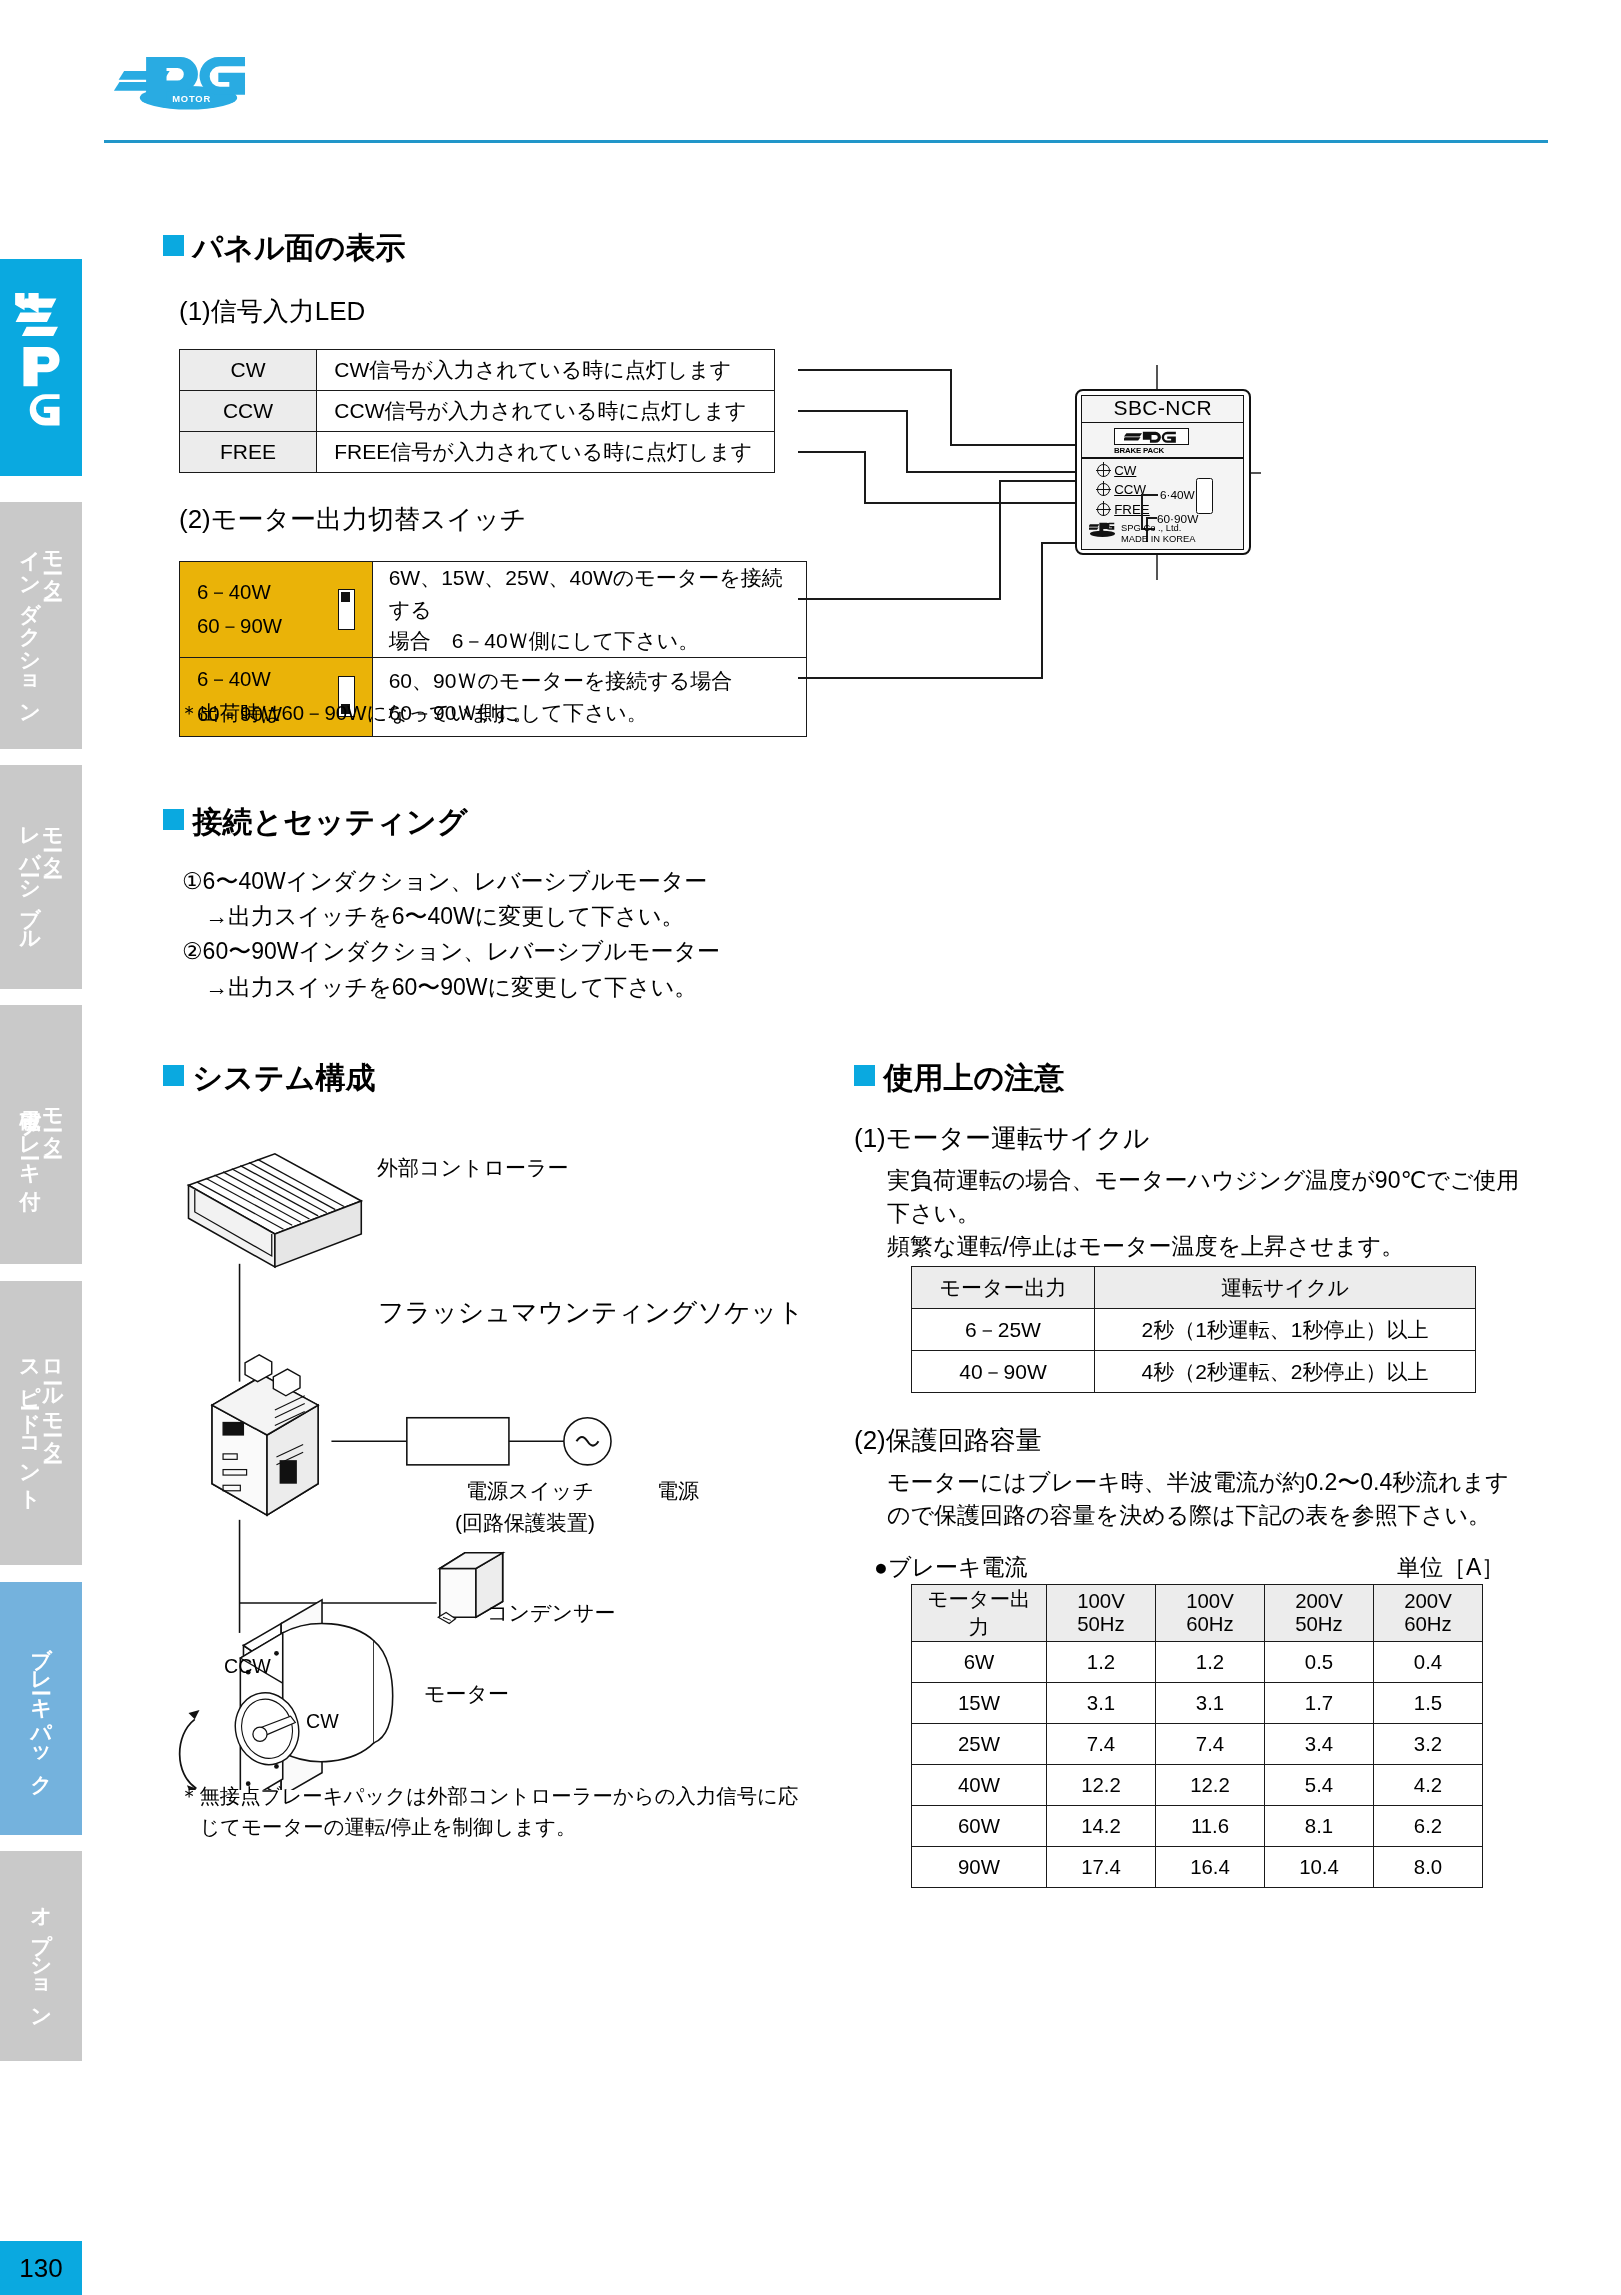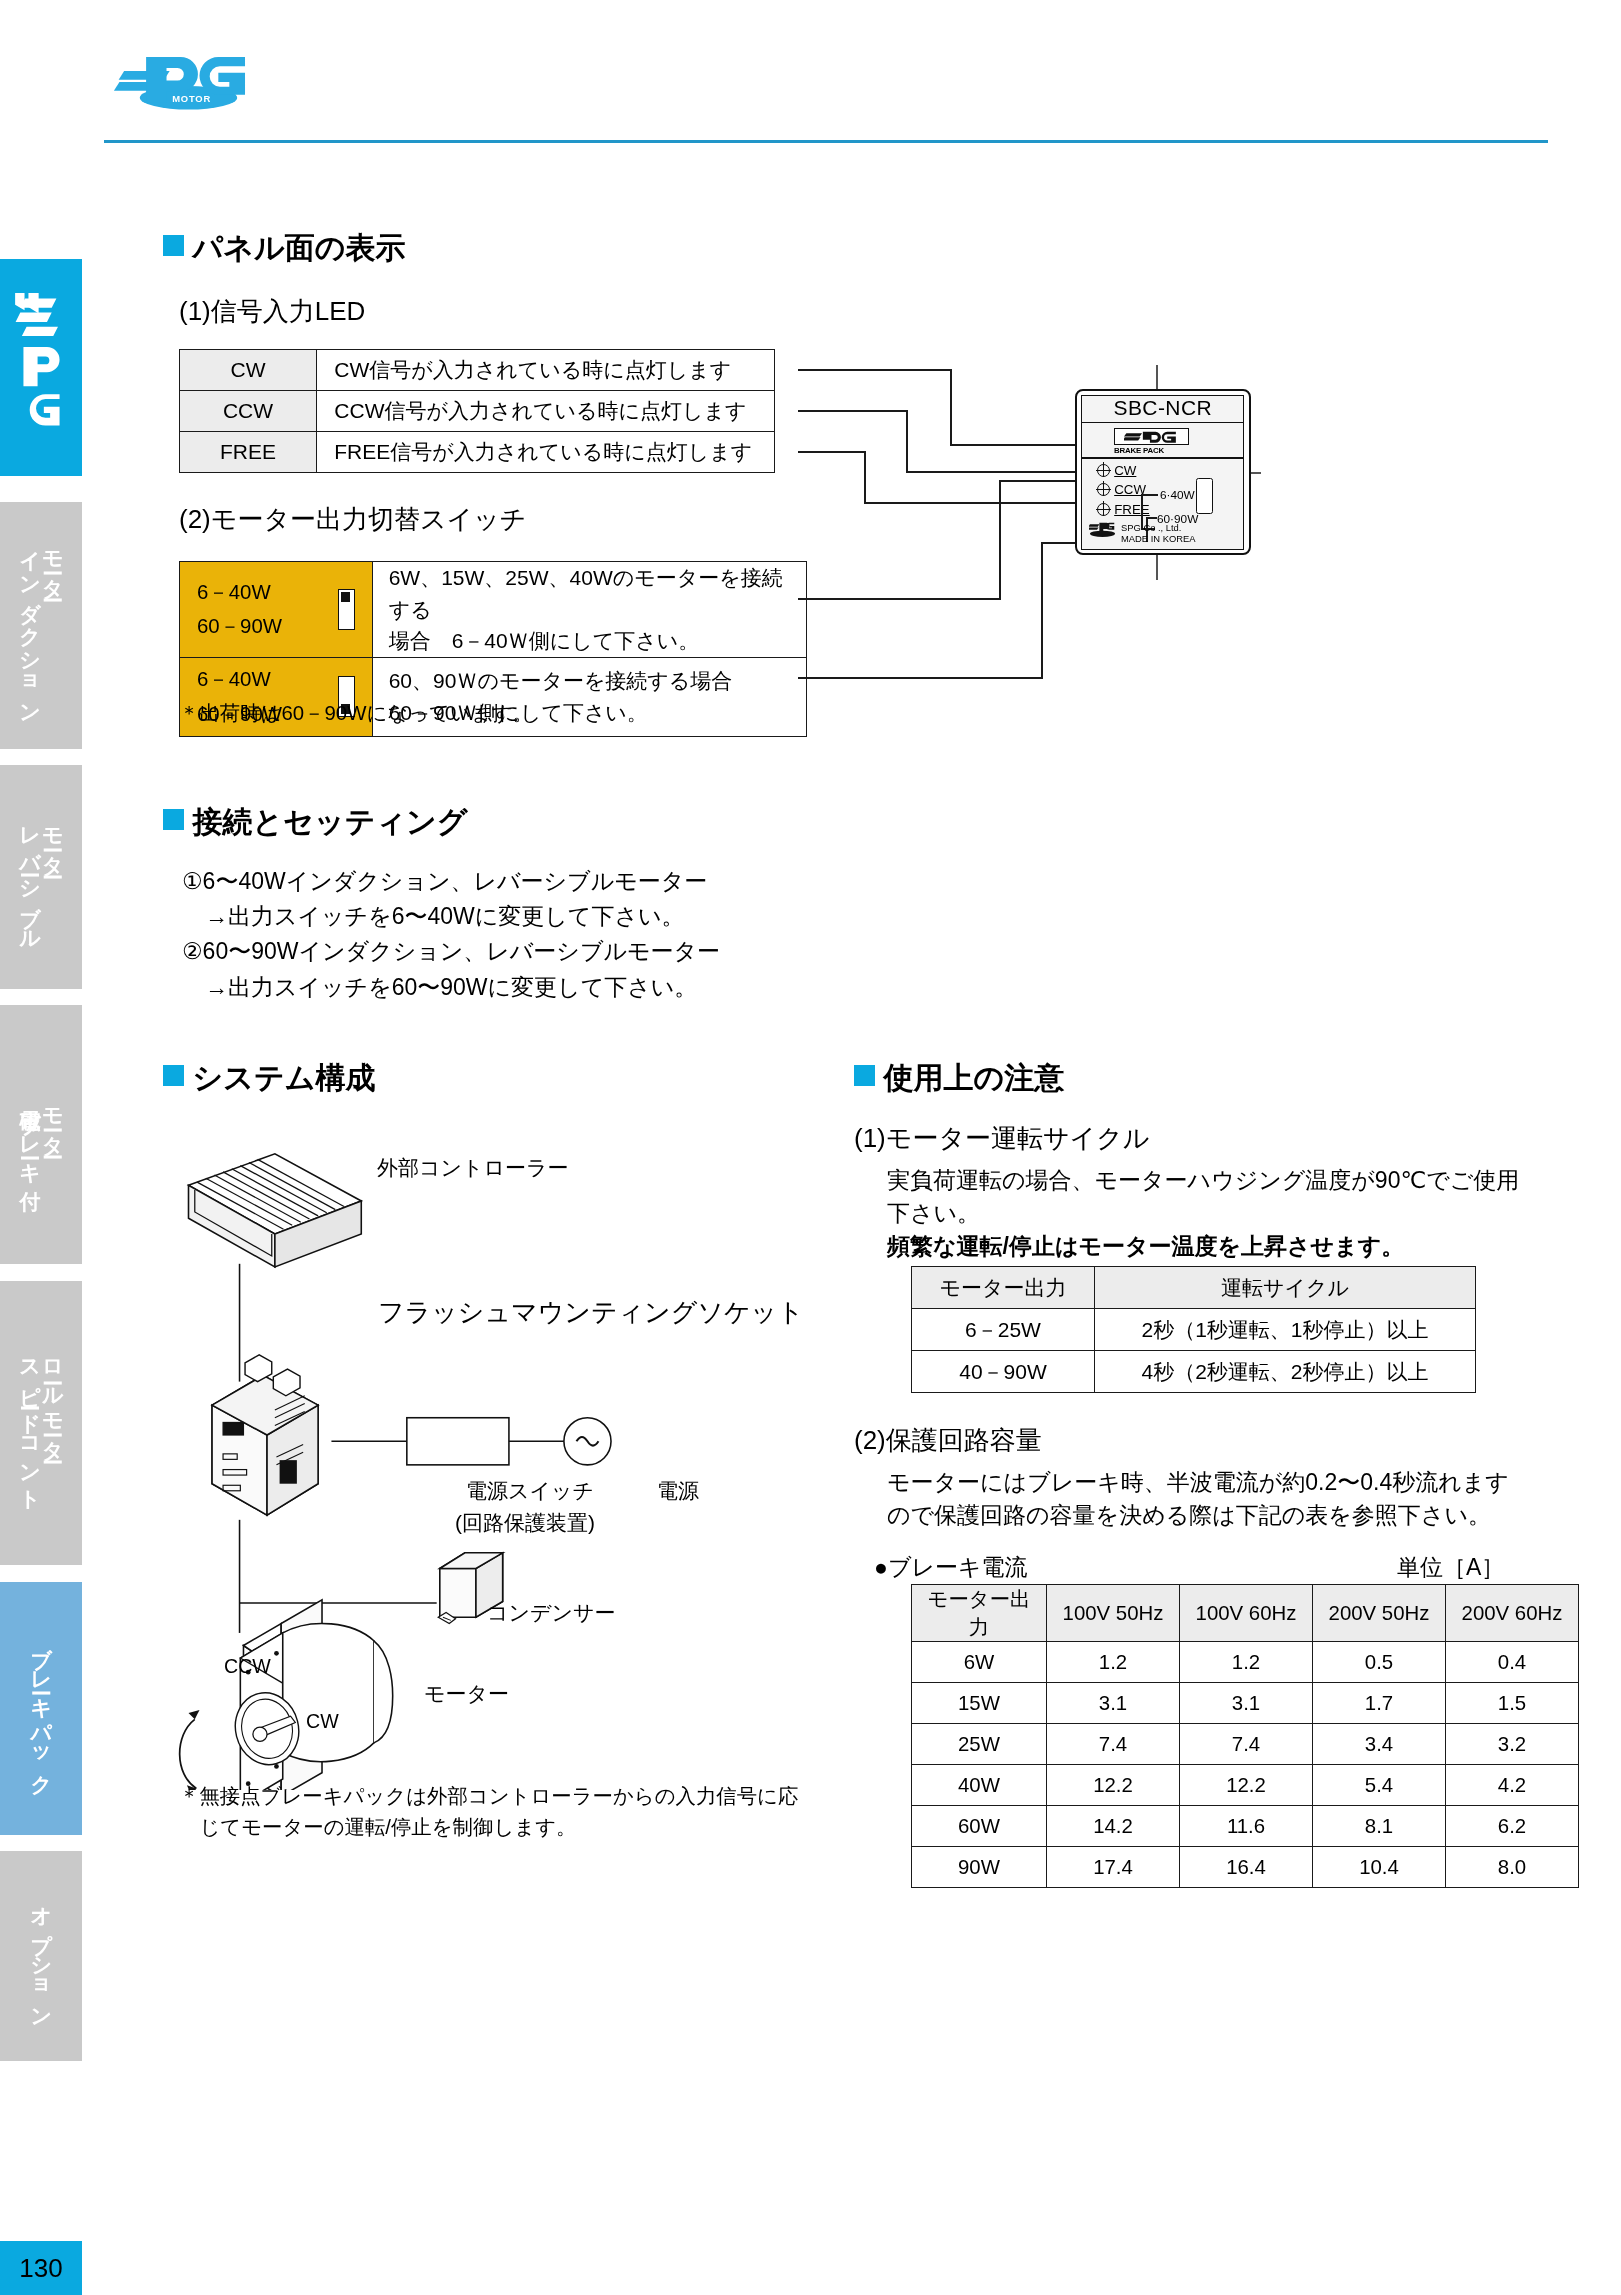--- a/index.html
+++ b/index.html
@@ -81,21 +81,21 @@
   
   #cyctbl { left: 911px; top: 1234px; }
   #cyctbl td, #cyctbl th { height: 42px; }
   #cyctbl .c1 { width: 183px; }
   #cyctbl .c2 { width: 381px; }
 
   
   #brktbl { left: 911px; top: 1584px; }
   #brktbl td, #brktbl th { height: 41px; font-size: 20.4px;}
   #brktbl .c1 { width: 135px; }
-  #brktbl .cn { width: 133px; }
+  #brktbl .cn { width: 109px; }
 
   
   #panel { position: absolute; left: 1064px; top: 382px; width: 196px; height: 181px; }
   #panel .outer {
     position: absolute; left: 11px; top: 7px; width: 176px; height: 166px;
     border: 2.4px solid #111; border-radius: 7.9px; background: #fff;
   }
   #panel .inner {
     position: absolute; left: 17.3px; top: 12.6px; width: 163px; height: 155px;
     border: 1.6px solid #111; background: #f4f4f4;
@@ -482,21 +482,21 @@
   <div class="note" style="left:179px; top:1782px;">＊無接点ブレーキパックは外部コントローラーからの入力信号に応</div>
   <div class="note" style="left:179px; top:1813px;">　じてモーターの運転/停止を制御します。</div>
 
   <div class="sec-h" style="left:854px; top:1058px;">
     <span class="sq"></span><span>使用上の注意</span>
   </div>
 
   <div class="sub-h" style="left:854px; top:1121px;">(1)モーター運転サイクル</div>
   <div class="body-t" style="left:887px; top:1163px;">実負荷運転の場合、モーターハウジング温度が90℃でご使用</div>
   <div class="body-t" style="left:887px; top:1196px;">下さい。</div>
-  <div class="body-t" style="left:887px; top:1229px;font-weight:bold;">頻繁な運転/停止はモーター温度を上昇させます。</div>
+  <div class="body-t" style="left:887px; top:1229px;">頻繁な運転/停止はモーター温度を上昇させます。</div>
 
   <table class="tbl" id="cyctbl" style="top:1266px;">
     <tbody>
         <tr>
       <th class="c1">モーター出力</th>
       <th class="c2">運転サイクル</th>
     </tr>
     <tr>
       <td class="c1">6－25W</td>
       <td class="c2">2秒（1秒運転、1秒停止）以上</td>

